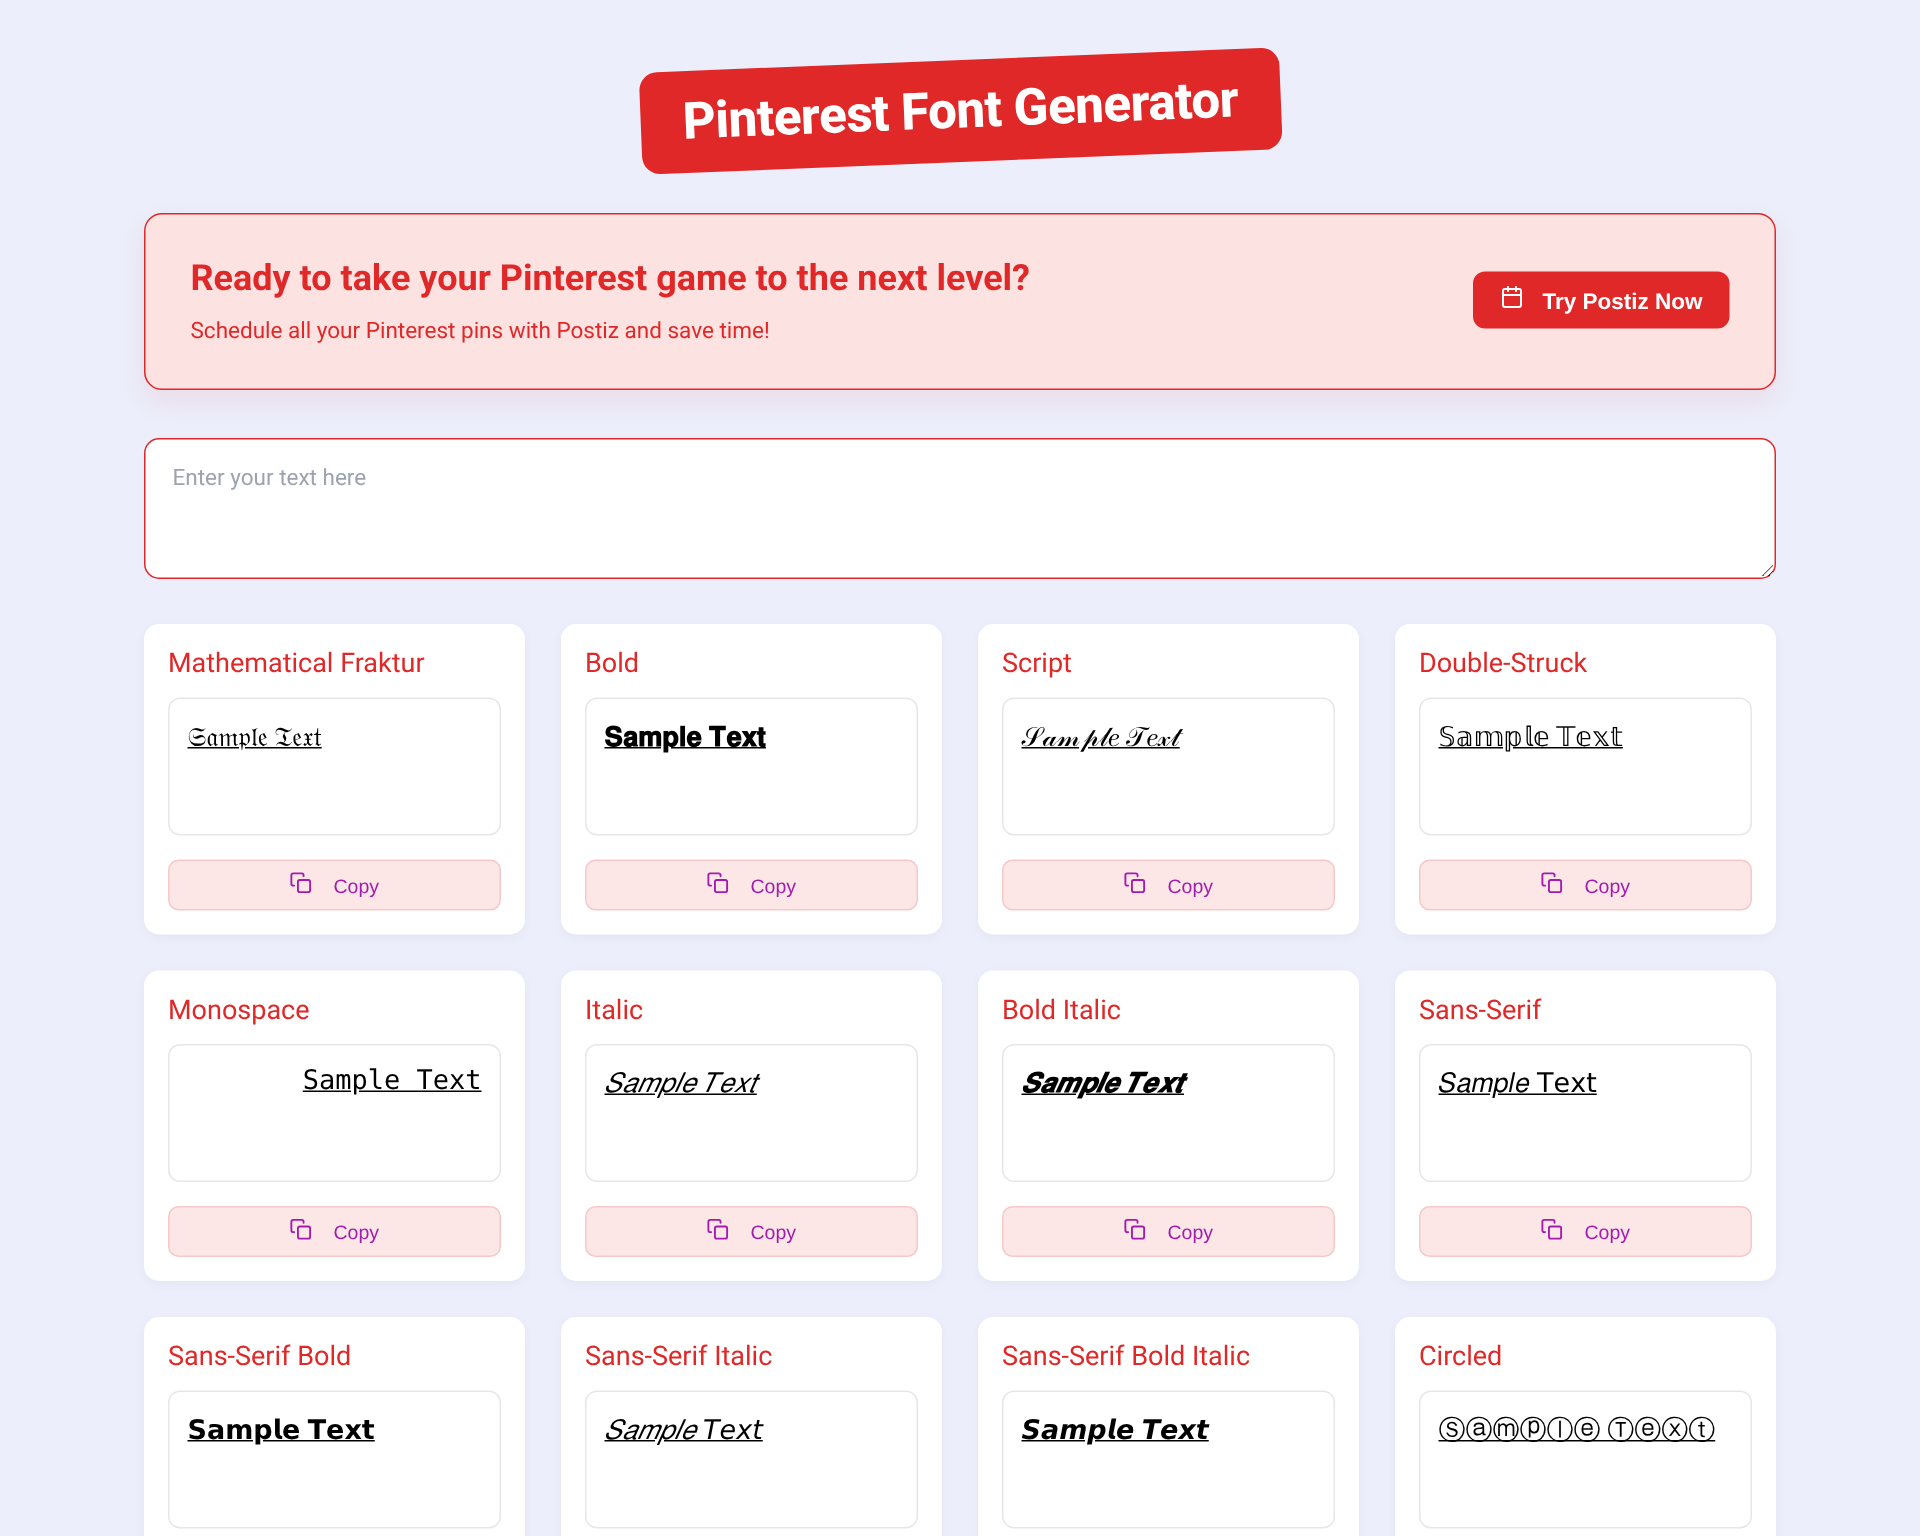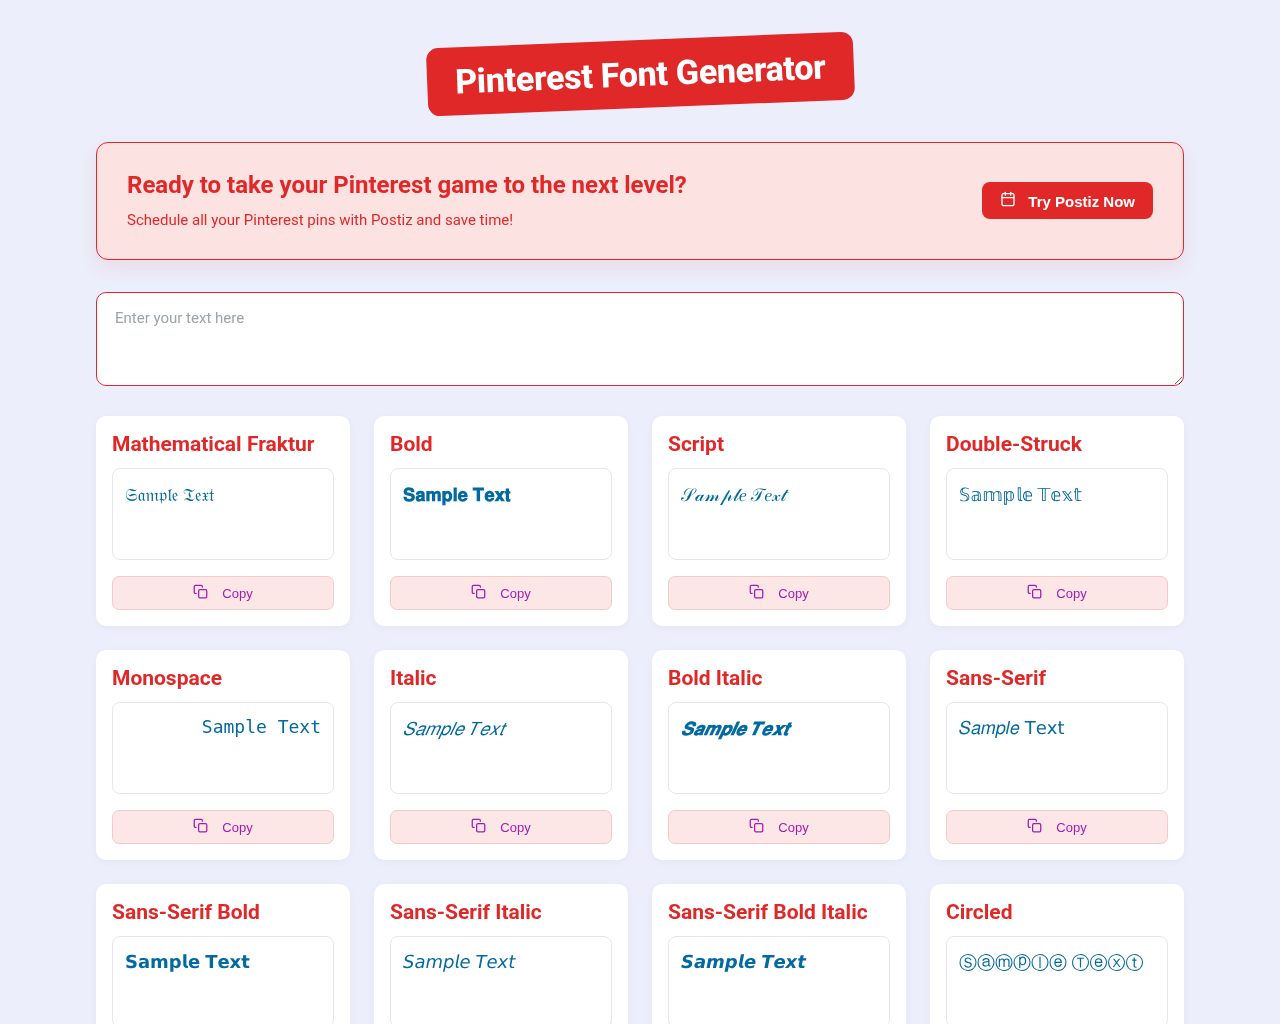--- a/index.html
+++ b/index.html
@@ -95,34 +95,35 @@
     gap: 24px;
   }
   .card {
     background: #fff;
     border-radius: 10px;
     padding: 16px;
     box-shadow: 0 2px 8px rgba(0,0,0,0.04);
   }
   .card-title {
     color: #E02828;
-    font-weight: 700;
-    font-size: 21px;
+    font-weight: 400;
+    font-size: 18px;
     margin-bottom: 12px;
   }
   .preview {
     border: 1px solid #E5E7EB;
     border-radius: 8px;
     min-height: 92px;
     padding: 14px 12px;
     font-size: 18px;
     margin-bottom: 16px;
-    color: #0369a1;
+    color: #000000;
     line-height: 1.3;
     overflow-wrap: break-word;
+    text-decoration: underline;
   }
   .preview.bold { font-weight: 700; }
   .preview.italic { font-style: italic; }
   .preview.bolditalic { font-weight: 700; font-style: italic; }
   .preview.sans { font-family: Arial, sans-serif; }
   .preview.mono { font-family: "Courier New", monospace; text-align: right; }
   .copy-btn {
     width: 100%;
     background: #FDE6E6;
     color: #a21caf;
@@ -230,21 +231,21 @@
               <path d="M5 15H4a2 2 0 0 1-2-2V4a2 2 0 0 1 2-2h9a2 2 0 0 1 2 2v1"></path>
             </svg></span>
           <span>Copy</span>
         </button></div>
       <div class="card">
         <div class="card-title">Sans-Serif Bold</div>
         <div class="preview sans bold">𝗦𝗮𝗺𝗽𝗹𝗲 𝗧𝗲𝘅𝘁</div>
       </div>
       <div class="card">
         <div class="card-title">Sans-Serif Italic</div>
-        <div class="preview sans italic">𝘚𝘢𝘮𝘱𝘭𝘦 𝘛𝘦𝘹𝘵</div>
+        <div class="preview sans italic">𝑆𝑎𝑚𝑝𝑙𝑒 𝘛𝘦𝘹𝘵</div>
       </div>
       <div class="card">
         <div class="card-title">Sans-Serif Bold Italic</div>
         <div class="preview sans bolditalic">𝙎𝙖𝙢𝙥𝙡𝙚 𝙏𝙚𝙭𝙩</div>
       </div>
       <div class="card">
         <div class="card-title">Circled</div>
         <div class="preview ">Ⓢⓐⓜⓟⓛⓔ Ⓣⓔⓧⓣ</div>
       </div>
     </div>

